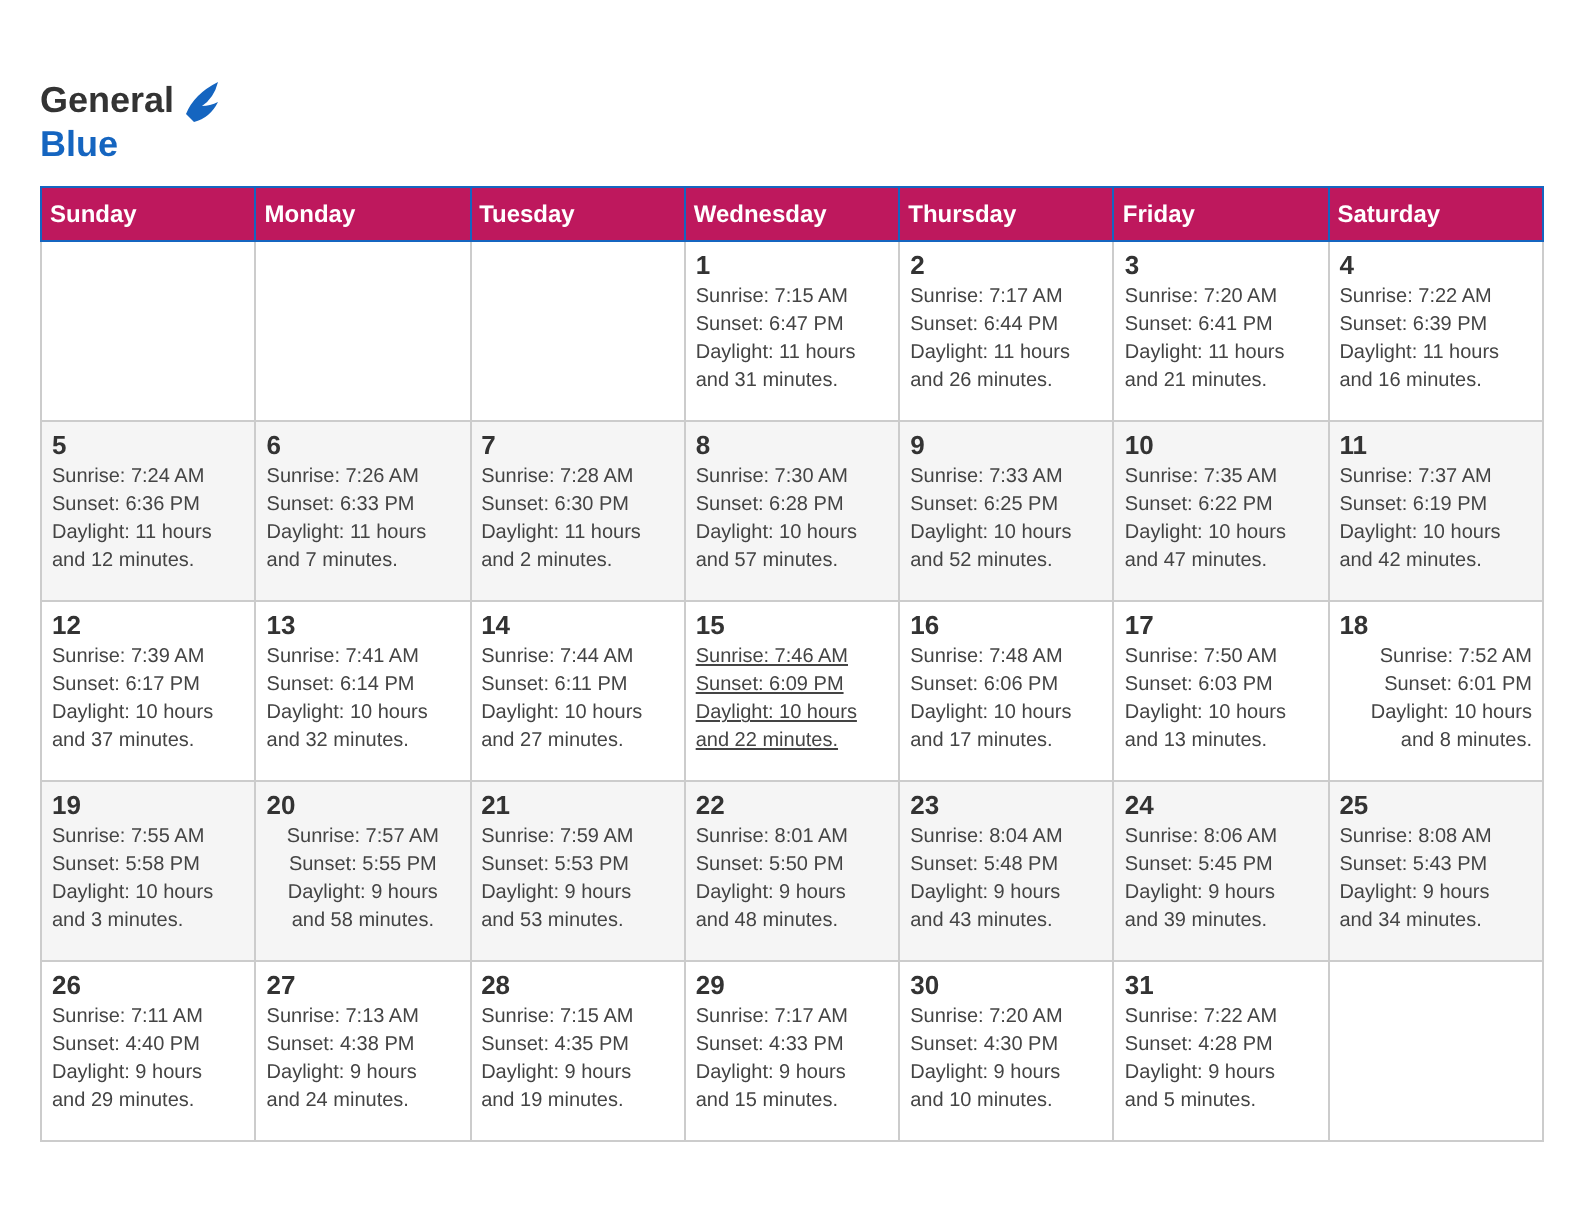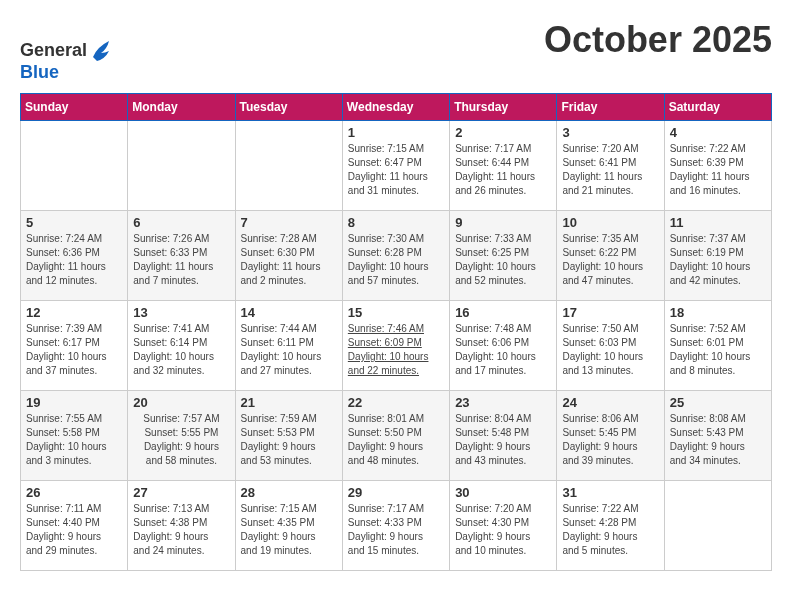--- a/index.html
+++ b/index.html
@@ -93,21 +93,20 @@
   <div class="logo">
     <div class="logo-text">
       <span class="general">General</span>
       <span class="blue">Blue</span>
     </div>
     <svg class="logo-icon" viewBox="0 0 24 30" xmlns="http://www.w3.org/2000/svg">
       <path d="M4 20 Q8 10 20 4 Q18 12 12 16 Q16 16 20 14 Q16 22 8 24 Z" fill="#1565C0"></path>
     </svg>
   </div>
   <div class="title-area">
-    <div class="month-title">October 2025</div>
   </div>
 </div>
 
 <table class="calendar">
   <thead>
     <tr>
     <th>Sunday</th>
         <th>Monday</th>
         <th>Tuesday</th>
         <th>Wednesday</th>
@@ -239,21 +238,21 @@
         </td>
         <td>
           <div class="day-number">17</div>
           <div class="day-info" style="white-space: pre-line;">Sunrise: 7:50 AM
 Sunset: 6:03 PM
 Daylight: 10 hours
 and 13 minutes.</div>
         </td>
         <td>
           <div class="day-number">18</div>
-          <div class="day-info" style="white-space: pre-line;">Sunrise: 7:52 AM
+          <div class="day-info" style="white-space: pre-line; text-align: right;">Sunrise: 7:52 AM
 Sunset: 6:01 PM
 Daylight: 10 hours
 and 8 minutes.</div>
         </td>
       </tr>
       <tr>
         <td>
           <div class="day-number">19</div>
           <div class="day-info" style="white-space: pre-line;">Sunrise: 7:55 AM
 Sunset: 5:58 PM

